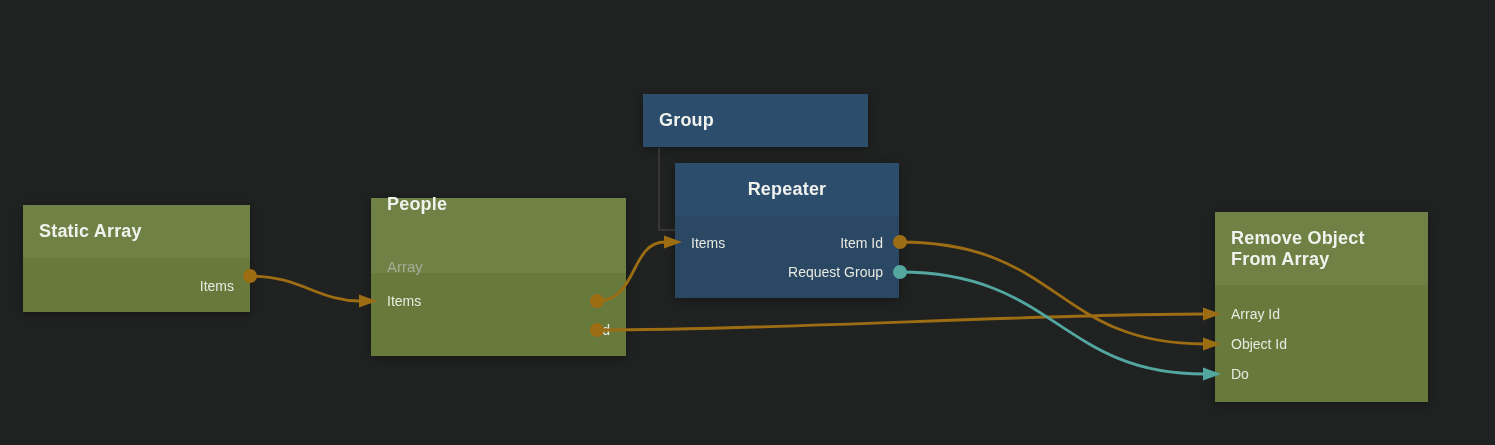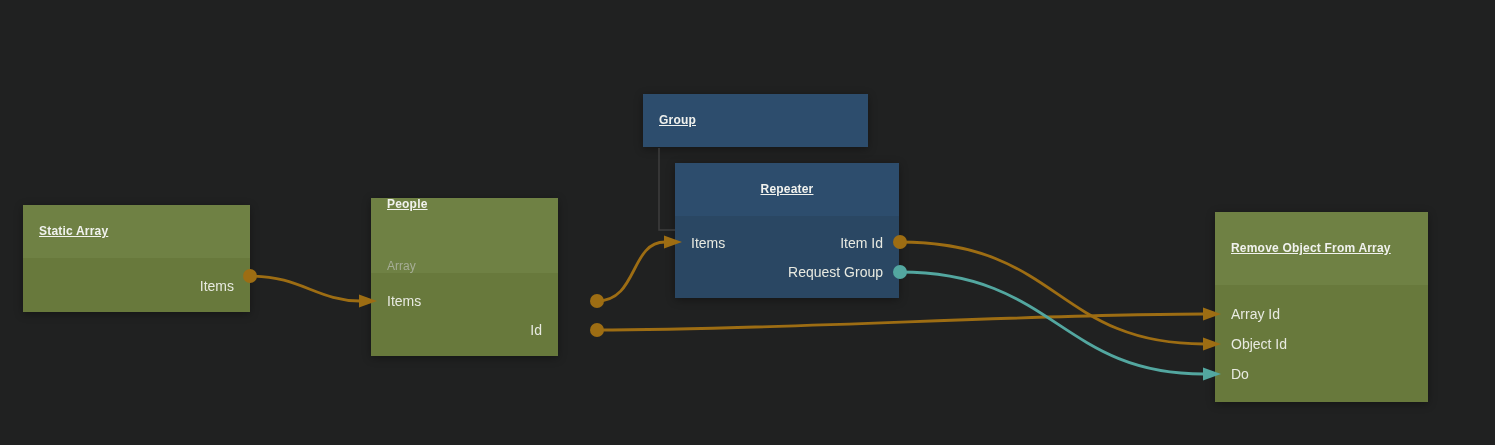--- a/index.html
+++ b/index.html
@@ -9,22 +9,22 @@
     --title-text:#f1f2ee; --port-text:#e8eae1; --subtitle-text:#a6ad96;
     --canvas-bg:#202121;
   }
   *{margin:0;padding:0;box-sizing:border-box;}
   html,body{background:var(--canvas-bg);}
   body{font-family:"Liberation Sans","DejaVu Sans",sans-serif;}
   .canvas{position:relative;width:1495px;height:445px;background:var(--canvas-bg);overflow:hidden;}
 
   .node{position:absolute;z-index:1;box-shadow:0 2px 8px rgba(0,0,0,0.35);}
   .node .header{display:flex;flex-direction:column;justify-content:center;padding:0 16px;}
-  .node .title{font-size:12px;font-weight:bold;color:var(--title-text);line-height:21px;letter-spacing:.2px;text-decoration:underline;}
-  .node .subtitle{font-size:12px;color:var(--subtitle-text);line-height:21px;margin-top:41px;}
+  .node .title{font-size:18px;font-weight:bold;color:var(--title-text);line-height:21px;letter-spacing:.2px;}
+  .node .subtitle{font-size:15px;color:var(--subtitle-text);line-height:21px;margin-top:41px;}
   .green .header{background:var(--green-header);}
   .green .body{background:var(--green-body);}
   .blue .header{background:var(--blue-header);}
   .blue .body{background:var(--blue-body);}
   .body{padding:0 16px;}
   .prow{display:flex;align-items:center;justify-content:space-between;height:29px;}
   .plabel{font-size:14px;color:var(--port-text);white-space:nowrap;}
   .plabel.lone-right{margin-left:auto;}
 
   svg.wires{position:absolute;left:0;top:0;width:1495px;height:445px;z-index:2;pointer-events:none;}
@@ -40,21 +40,21 @@
     <div class="header" style="height:53px;">
       <div class="title">Static Array</div>
     </div>
     <div class="body" style="height:54px;padding-top:13px;">
       <div class="prow">
         <span class="plabel lone-right">Items</span>
       </div>
     </div>
   </div>
 
-  <div class="node green" style="left:371px;top:198px;width:187px;">
+  <div class="node green" style="left:371px;top:198px;width:255px;">
     <div class="header" style="height:75px;">
       <div class="title">People</div>
       <div class="subtitle">Array</div>
     </div>
     <div class="body" style="height:83px;padding-top:13px;">
       <div class="prow">
         <span class="plabel">Items</span>
       </div>
       <div class="prow">
         <span class="plabel lone-right">Id</span>

